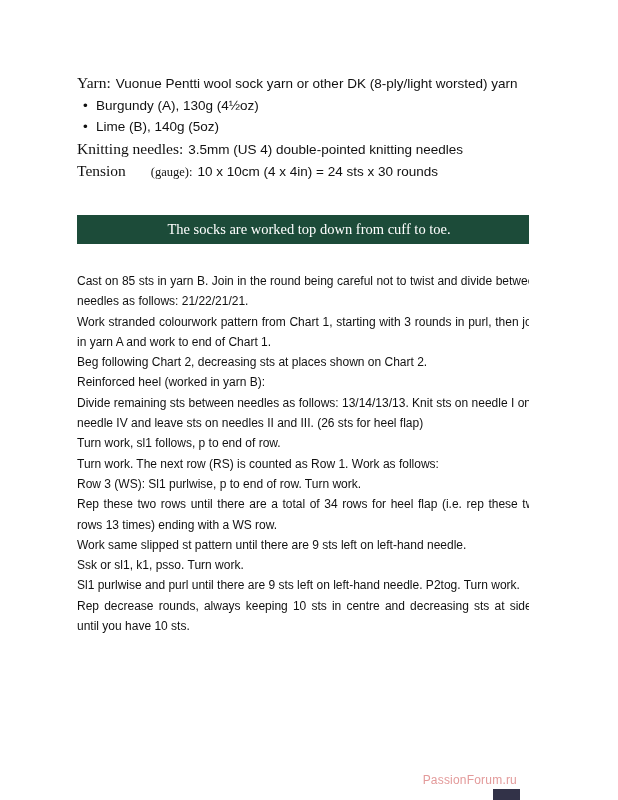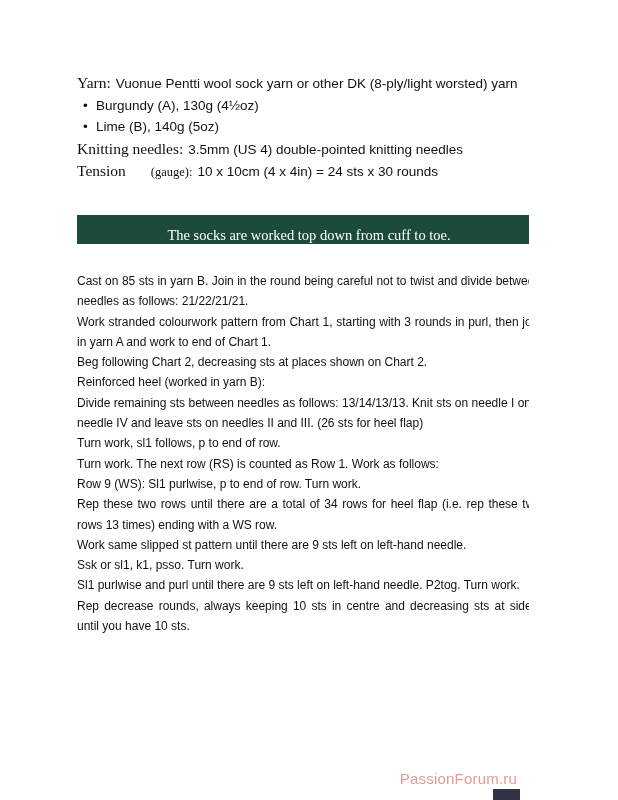--- a/index.html
+++ b/index.html
@@ -50,21 +50,21 @@
   }
 
   
   .banner {
     position: absolute;
     left: 77px;
     top: 215px;
     width: 464px;
     height: 29px;
     display: flex;
-    align-items: flex-end;
+    align-items: center;
     justify-content: center;
   }
   .banner-text {
     font-family: "Liberation Serif", serif;
     font-size: 14.5px;
     color: #ffffff;
   }
 
   
   .body-text {
@@ -77,21 +77,21 @@
   }
   .para {
     text-align: justify;
   }
 
   
   .watermark {
     position: absolute;
     right: 12px;
     bottom: 13px;
-    font-size: 15px;
+    font-size: 12px;
     letter-spacing: 0.2px;
   }
   .corner-box {
     position: absolute;
     right: 9px;
     bottom: 0px;
     width: 27px;
     height: 11px;
   }
 </style>
@@ -116,21 +116,21 @@
   </div>
 
   <div class="body-text">
     <div class="para">Cast on 85 sts in yarn B. Join in the round being careful not to twist and divide between needles as follows: 21/22/21/21.</div>
     <div class="para">Work stranded colourwork pattern from Chart 1, starting with 3 rounds in purl, then join in yarn A and work to end of Chart 1.</div>
     <div class="para">Beg following Chart 2, decreasing sts at places shown on Chart 2.</div>
     <div class="para">Reinforced heel (worked in yarn B):</div>
     <div class="para">Divide remaining sts between needles as follows: 13/14/13/13. Knit sts on needle I onto needle IV and leave sts on needles II and III. (26 sts for heel flap)</div>
     <div class="para">Turn work, sl1 follows, p to end of row.</div>
     <div class="para">Turn work. The next row (RS) is counted as Row 1. Work as follows:</div>
-    <div class="para">Row 9 (WS): Sl1 purlwise, p to end of row. Turn work.</div>
+    <div class="para">Row 3 (WS): Sl1 purlwise, p to end of row. Turn work.</div>
     <div class="para">Rep these two rows until there are a total of 34 rows for heel flap (i.e. rep these two rows 13 times) ending with a WS row.</div>
     <div class="para">Work same slipped st pattern until there are 9 sts left on left-hand needle.</div>
     <div class="para">Ssk or sl1, k1, psso. Turn work.</div>
     <div class="para">Sl1 purlwise and purl until there are 9 sts left on left-hand needle. P2tog. Turn work.</div>
     <div class="para">Rep decrease rounds, always keeping 10 sts in centre and decreasing sts at sides, until you have 10 sts.</div>
   </div>
 
   <div class="watermark" style="color: rgb(227, 154, 154);">PassionForum.ru</div>
   <div class="corner-box" style="background: rgb(50, 50, 72);"></div>
 

